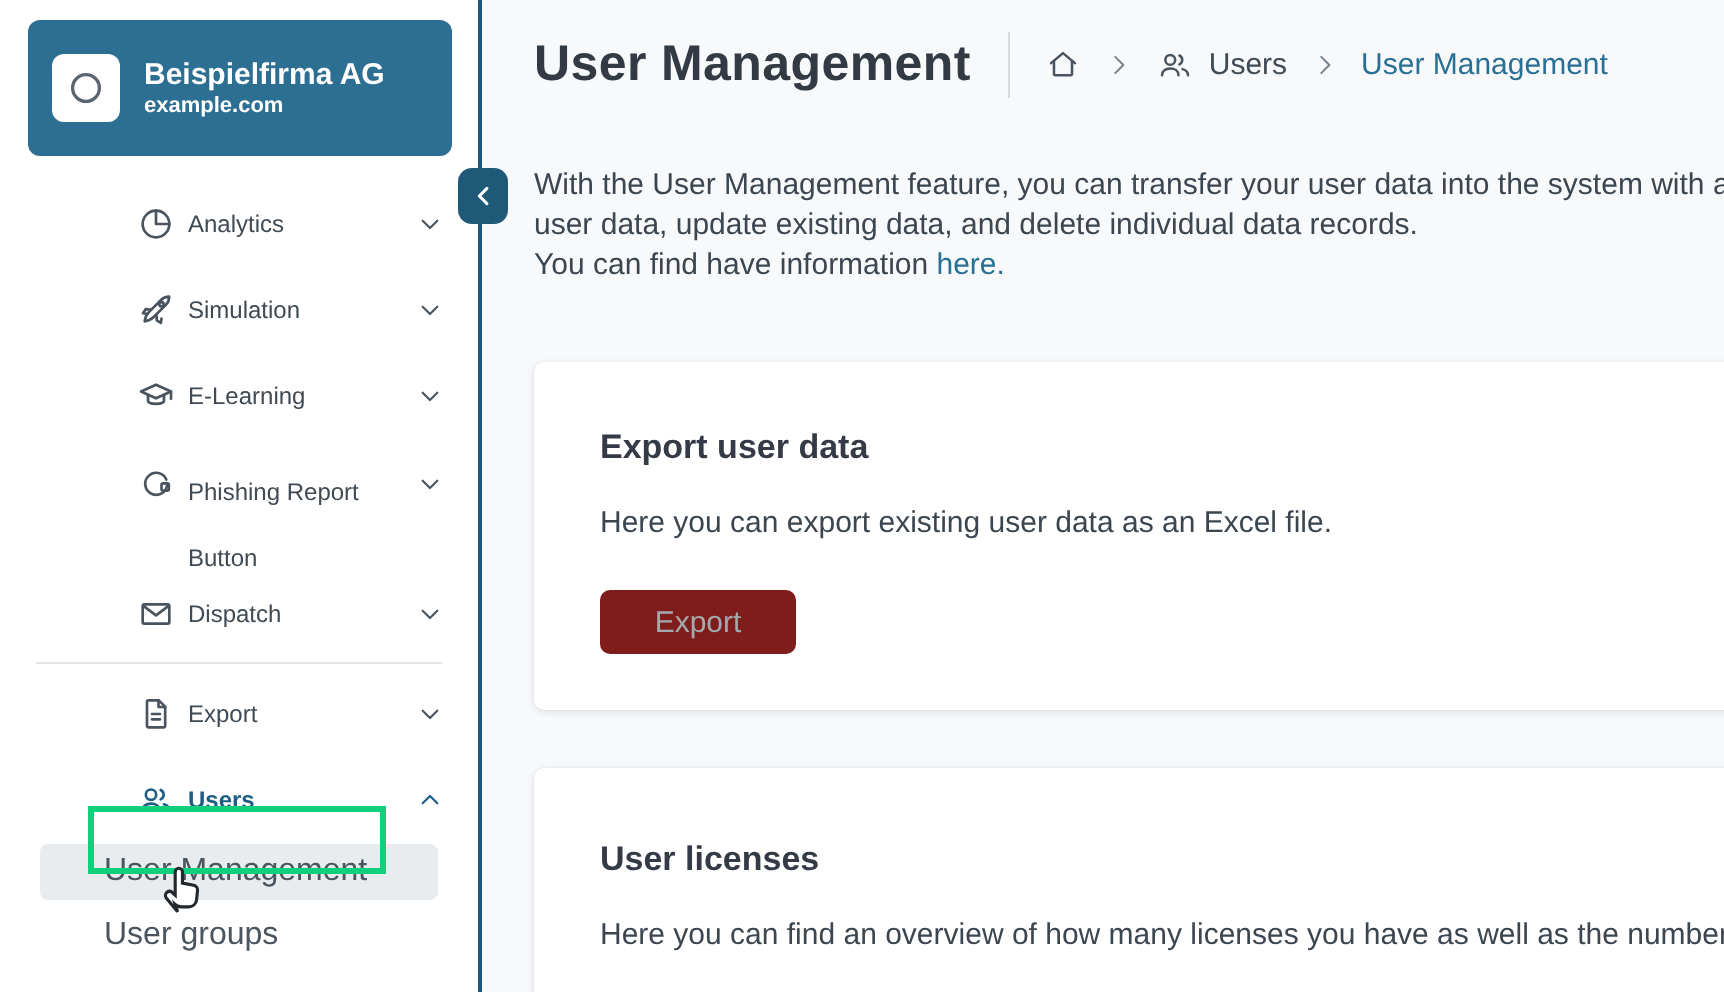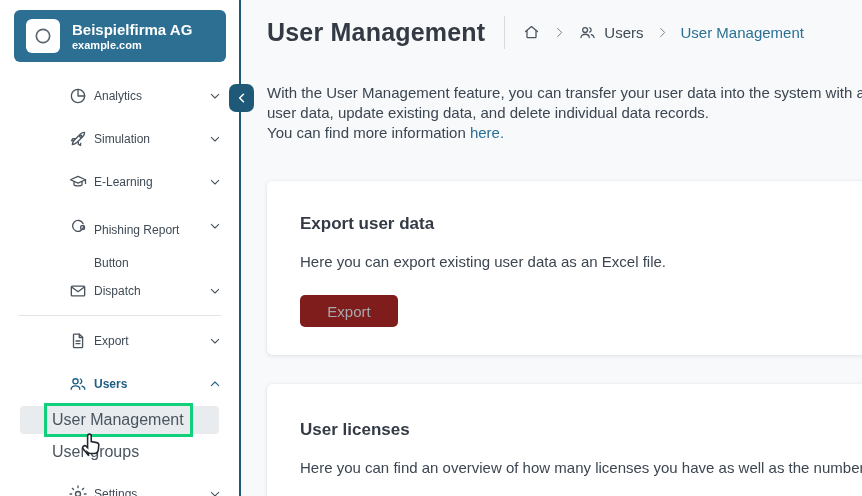--- a/index.html
+++ b/index.html
@@ -3,21 +3,21 @@
 <meta charset="utf-8">
 <style>
   * { margin:0; padding:0; box-sizing:border-box; }
   html,body { width:862px; height:496px; overflow:hidden; background:#f7f9fb;
     font-family:"Liberation Sans", sans-serif; position:relative; }
 
   
   .sidebar { position:absolute; left:0; top:0; width:241px; height:496px;
     background:#ffffff; border-right:2px solid #1e5a78; z-index:2; }
   .org-card { margin:10px 13px 0 14px; background:#2d6f93; border-radius:6px;
-    padding:9px 12px; display:flex; align-items:center; gap:12px; height:52px; }
+    padding:9px 12px; display:flex; align-items:center; gap:12px; height:68px; }
   .org-logo { width:34px; height:34px; background:#ffffff; border-radius:6px;
     display:flex; align-items:center; justify-content:center; flex:0 0 auto; }
   .org-name { color:#ffffff; font-size:15px; font-weight:bold; line-height:18px; }
   .org-domain { color:#ffffff; font-size:11px; font-weight:bold; line-height:13px; }
 
   .nav { margin-top:12px; }
   .nav-item { display:flex; align-items:center; height:43px; padding:0 16px 0 28px;
     color:#3f4a54; font-size:12px; cursor:pointer;margin-left:40px; }
   .nav-item .icon { width:20px; height:20px; margin-right:6px; flex:0 0 auto; }
   .nav-item .label { flex:1; }
@@ -228,21 +228,21 @@
       <svg class="crumb-sep stroke" viewBox="0 0 24 24" style="stroke:#76828c">
           <path d="m9 5.5 6.5 6.5L9 18.5"></path>
         </svg>
       <span class="crumb-current">User Management</span>
     </span>
   </div>
 
   <div class="intro">
     <div>With the User Management feature, you can transfer your user data into the system with an Excel file. You can create new</div>
     <div>user data, update existing data, and delete individual data records.</div>
-    <div><span>You can find more information </span><a>here.</a></div>
+    <div><span>You can find have information </span><a>here.</a></div>
   </div>
 
   <div class="card card1">
     <div class="card-title">Export user data</div>
     <div class="card-body">Here you can export existing user data as an Excel file.</div>
     <button class="btn-export">Export</button>
   </div>
 
   <div class="card card2">
     <div class="card-title">User licenses</div>

